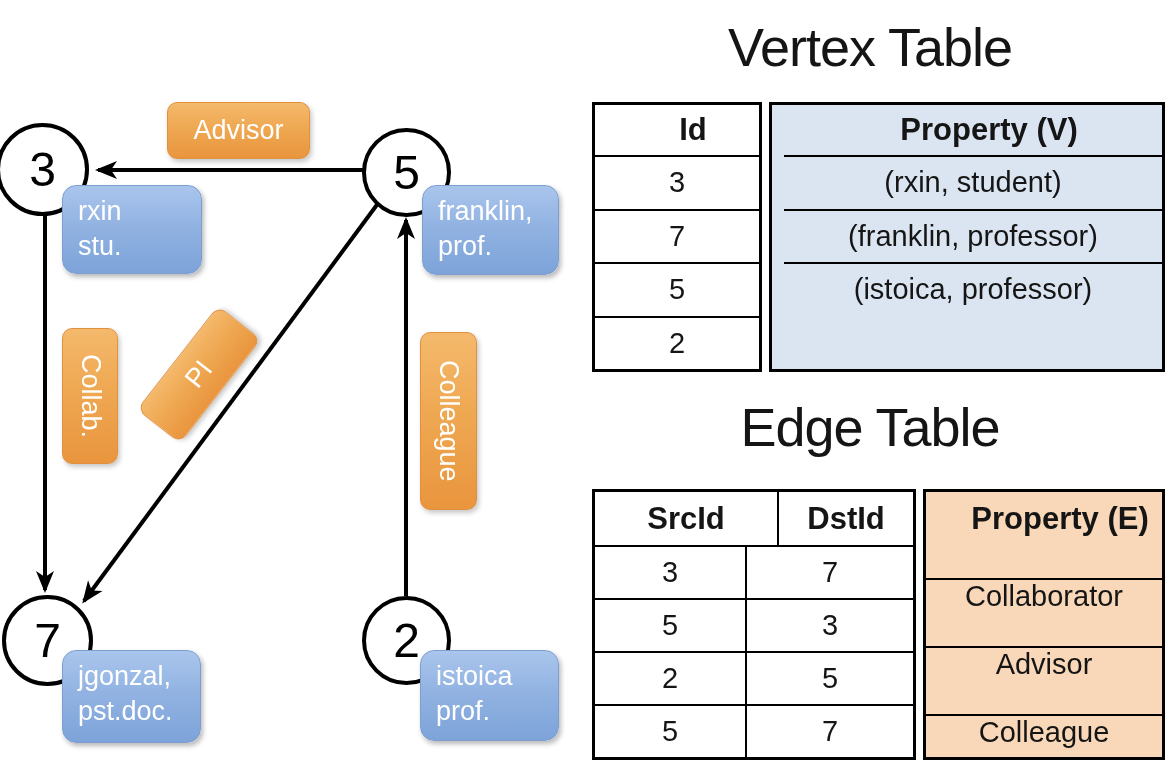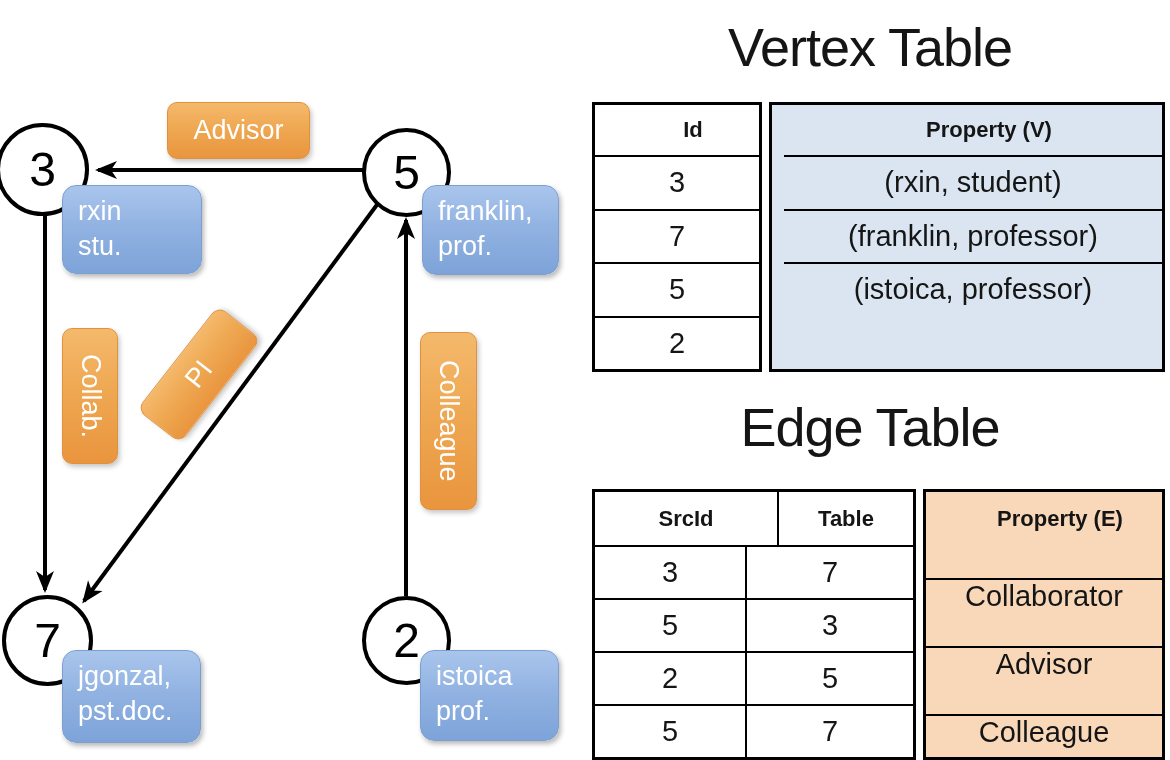--- a/index.html
+++ b/index.html
@@ -52,21 +52,21 @@
   #edges-layer{position:absolute;left:0;top:0;z-index:1;}
   
   .tbl{
     position:absolute;border:3px solid #000;box-sizing:border-box;display:grid;
   }
   .cell{
     display:flex;align-items:center;justify-content:center;
     border-top:2px solid #000;font-size:29px;color:#151515;white-space:nowrap;
   }
   .cell.row-first{border-top:none;}
-  .cell.hdr{font-weight:bold;font-size:22px;margin-left:32px;}
+  .cell.hdr{font-weight:bold;font-size:31px;margin-left:32px;}
   .cell.col-second{border-left:2px solid #000;}
   #vt-id{left:592px;top:102px;width:170px;height:270px;background:#fff;
          grid-template-rows:50px repeat(4,1fr);}
   #vt-prop{left:769px;top:102px;width:396px;height:270px;background:#dbe5f1;
          grid-template-rows:50px repeat(4,1fr);padding-left:12px;}
   #et-ids{left:592px;top:489px;width:324px;height:271px;background:#fff;
          grid-template-columns:150px 1fr;grid-template-rows:53px repeat(4,1fr);}
   #et-prop{left:923px;top:489px;width:242px;height:271px;background:#f8d8b8;
          grid-template-rows:53px repeat(4,1fr);gap:33px;}
 </style>
@@ -127,21 +127,21 @@
 
   <div class="tbl" id="vt-prop">
     <div class="cell hdr row-first">Property (V)</div>
     <div class="cell">(rxin, student)</div>
     <div class="cell">(franklin, professor)</div>
     <div class="cell">(istoica, professor)</div>
   </div>
 
   <div class="tbl" id="et-ids">
     <div class="cell hdr row-first">SrcId</div>
-    <div class="cell hdr row-first col-second">Table</div>
+    <div class="cell hdr row-first col-second">DstId</div>
     <div class="cell">3</div>
     <div class="cell col-second">7</div>
     <div class="cell">5</div>
     <div class="cell col-second">3</div>
     <div class="cell">2</div>
     <div class="cell col-second">5</div>
     <div class="cell">5</div>
     <div class="cell col-second">7</div>
   </div>
 

